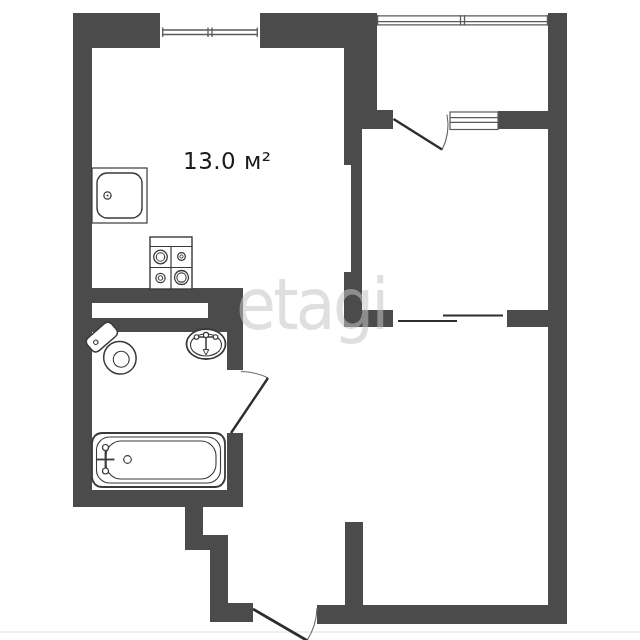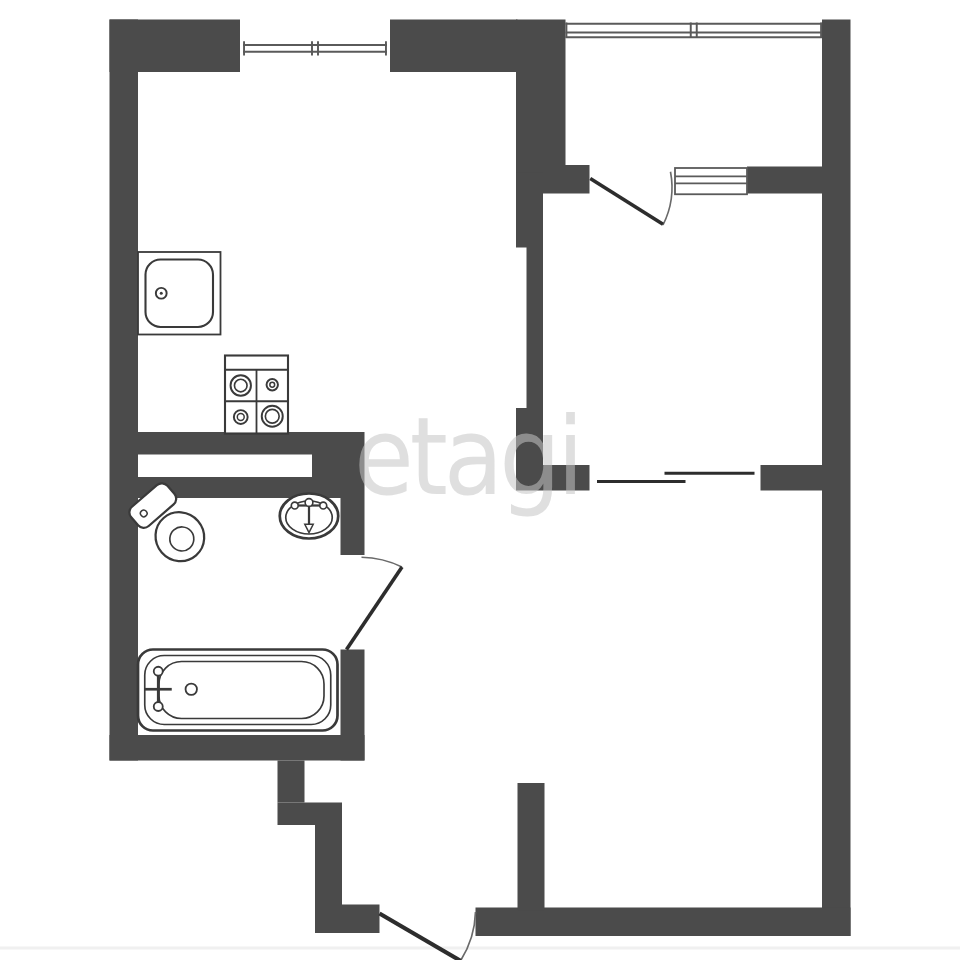--- a/index.html
+++ b/index.html
@@ -155,14 +155,15 @@
       <rect x="96.5" y="437" width="124" height="46" rx="13" stroke-width="1.1"></rect>
       <rect x="106" y="441" width="110" height="38" rx="15" stroke-width="1.1"></rect>
       <line x1="105.5" y1="448" x2="105.5" y2="471" stroke-width="1.8"></line>
       <line x1="96.5" y1="459.5" x2="114.5" y2="459.5" stroke-width="1.8"></line>
       <circle cx="105.5" cy="447.5" r="3" stroke-width="1.2"></circle>
       <circle cx="105.5" cy="471" r="3" stroke-width="1.2"></circle>
       <circle cx="127.5" cy="459.5" r="3.8" stroke-width="1.2"></circle>
     </g>
   </svg>
 
+  <div id="area-label">13.0 м²</div>
 
 </div>
 
 </body></html>

